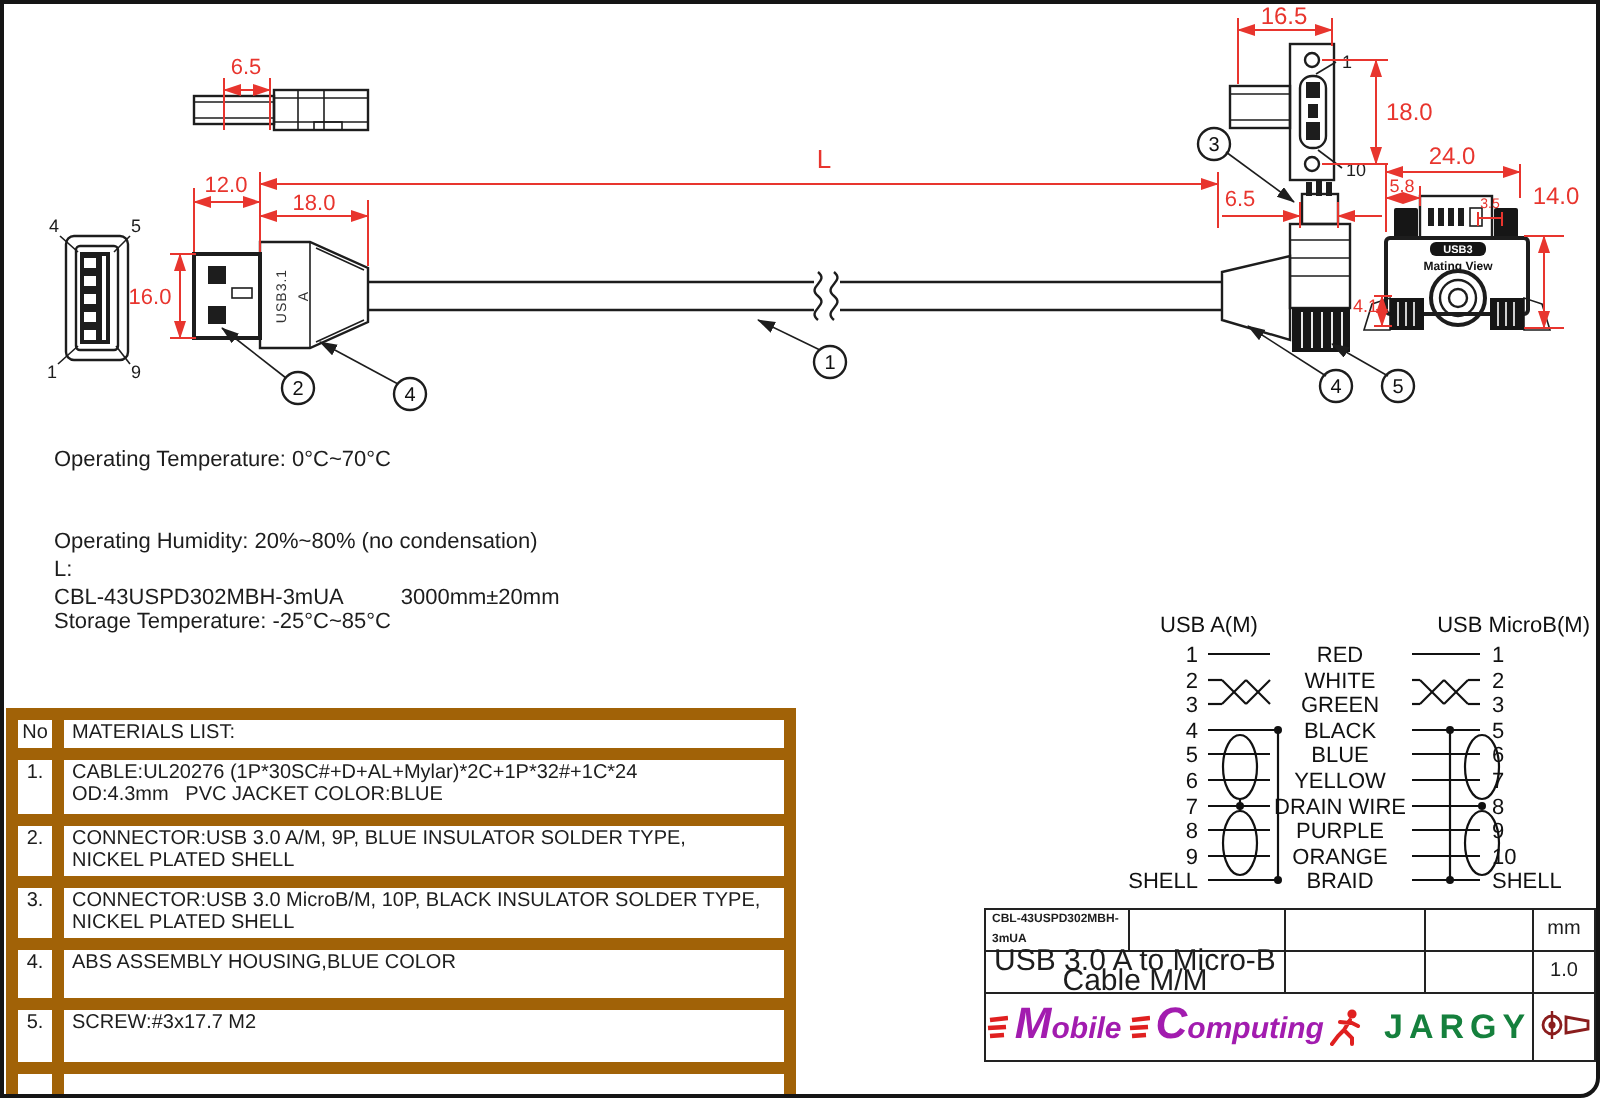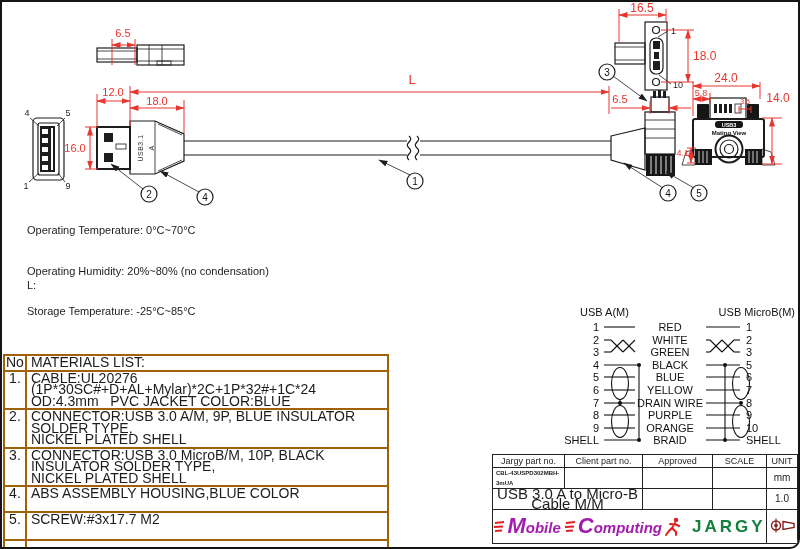--- a/index.html
+++ b/index.html
@@ -26,21 +26,21 @@
   .bl2{stroke:#1d1d1d;stroke-width:2;fill:none;}
   .thin{stroke:#1d1d1d;stroke-width:.8;fill:none;}
   .wire{stroke:#111;stroke-width:1.1;fill:none;}
 
   .notes{position:absolute;left:25px;top:195px;font-size:11px;line-height:13.5px;white-space:pre-wrap;}
   .lenspec{position:absolute;left:25px;top:276px;font-size:11px;line-height:14px;}
   .lenspec .val{margin-left:26px;}
 
   table{border-collapse:collapse;background:#fff;}
   .bom{position:absolute;left:1px;top:352px;table-layout:fixed;}
-  .bom td{border:2px solid #a16207;font-size:14px;line-height:11.5px;padding:1px 4px;vertical-align:top;}
+  .bom td{border:6px solid #a16207;font-size:10px;line-height:11.5px;padding:1px 4px;vertical-align:top;}
   .bom td.no{width:15px;text-align:center;padding:1px 1px;}
   .bom td.desc{width:352px;white-space:pre-wrap;}
 
   .tb{position:absolute;left:490px;top:452px;table-layout:fixed;width:305px;}
   .tb td{border:1px solid #222;font-size:9px;text-align:center;vertical-align:middle;padding:0;line-height:10px;}
   .tb td.pv{font-size:6px;font-weight:bold;text-align:left;padding-left:3px;letter-spacing:0;}
   .tb td.mm{font-size:10px;}
   .tb td.dnv{font-size:15px;margin-left:40px;}
   .tb td.rev{font-size:10px;}
 
@@ -368,20 +368,24 @@
 </svg>
 
 <div class="notes">
   <div>Operating Temperature: 0°C~70°C</div>
   <div>Operating Humidity: 20%~80% (no condensation)</div>
   <div>Storage Temperature: -25°C~85°C</div>
 </div>
 
 <div class="lenspec">
   <div>L:</div>
+  <div>
+    <span>CBL-43USPD302MBH-3mUA</span>
+    <span class="val">3000mm±20mm</span>
+  </div>
 </div>
 
 <table class="bom">
   <tbody>
         <tr>
     <td class="no" style="height:11px">No</td>
     <td class="desc">MATERIALS LIST:</td>
   </tr>
   <tr>
     <td class="no" style="height:25px">1.</td>
@@ -419,27 +423,20 @@
 
 <table class="tb">
   <colgroup>
         <col style="width:72px">
         <col style="width:78px">
         <col style="width:70px">
         <col style="width:54px">
         <col style="width:31px">
       </colgroup>
   <tbody>
-        <tr>
-    <td style="height:12px">Jargy part no.</td>
-    <td>Client part no.</td>
-    <td>Approved</td>
-    <td>SCALE</td>
-    <td>UNIT</td>
-  </tr>
   <tr>
     <td class="pv" style="height:13px">CBL-43USPD302MBH-3mUA</td>
     <td></td>
     <td></td>
     <td></td>
     <td class="mm">mm</td>
   </tr>
   <tr>
     <td colspan="2" class="dnv" style="height:15px">USB 3.0 A to Micro-B Cable M/M</td>
     <td></td>

